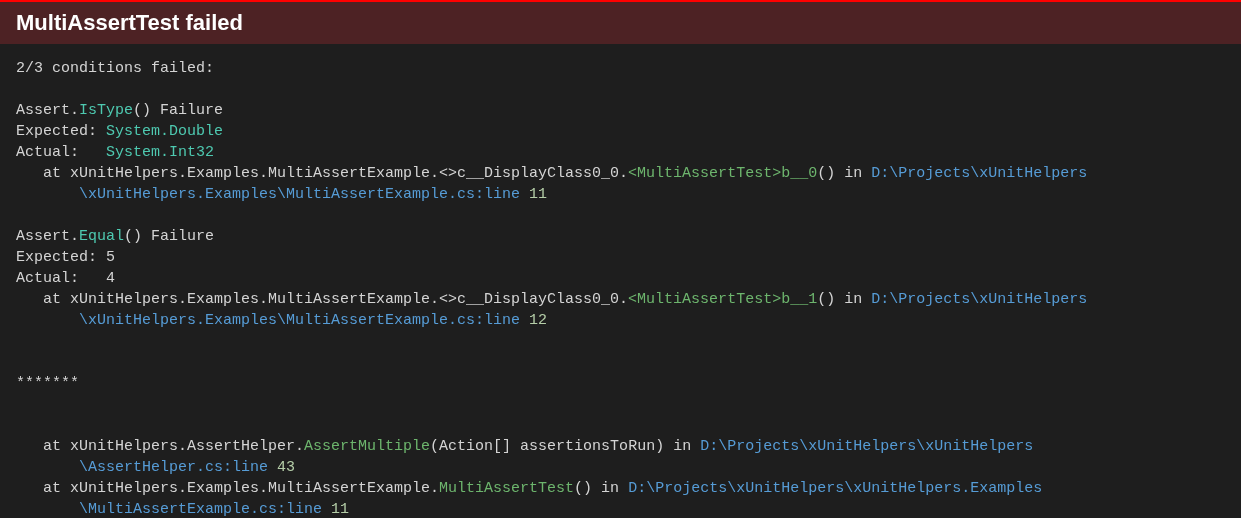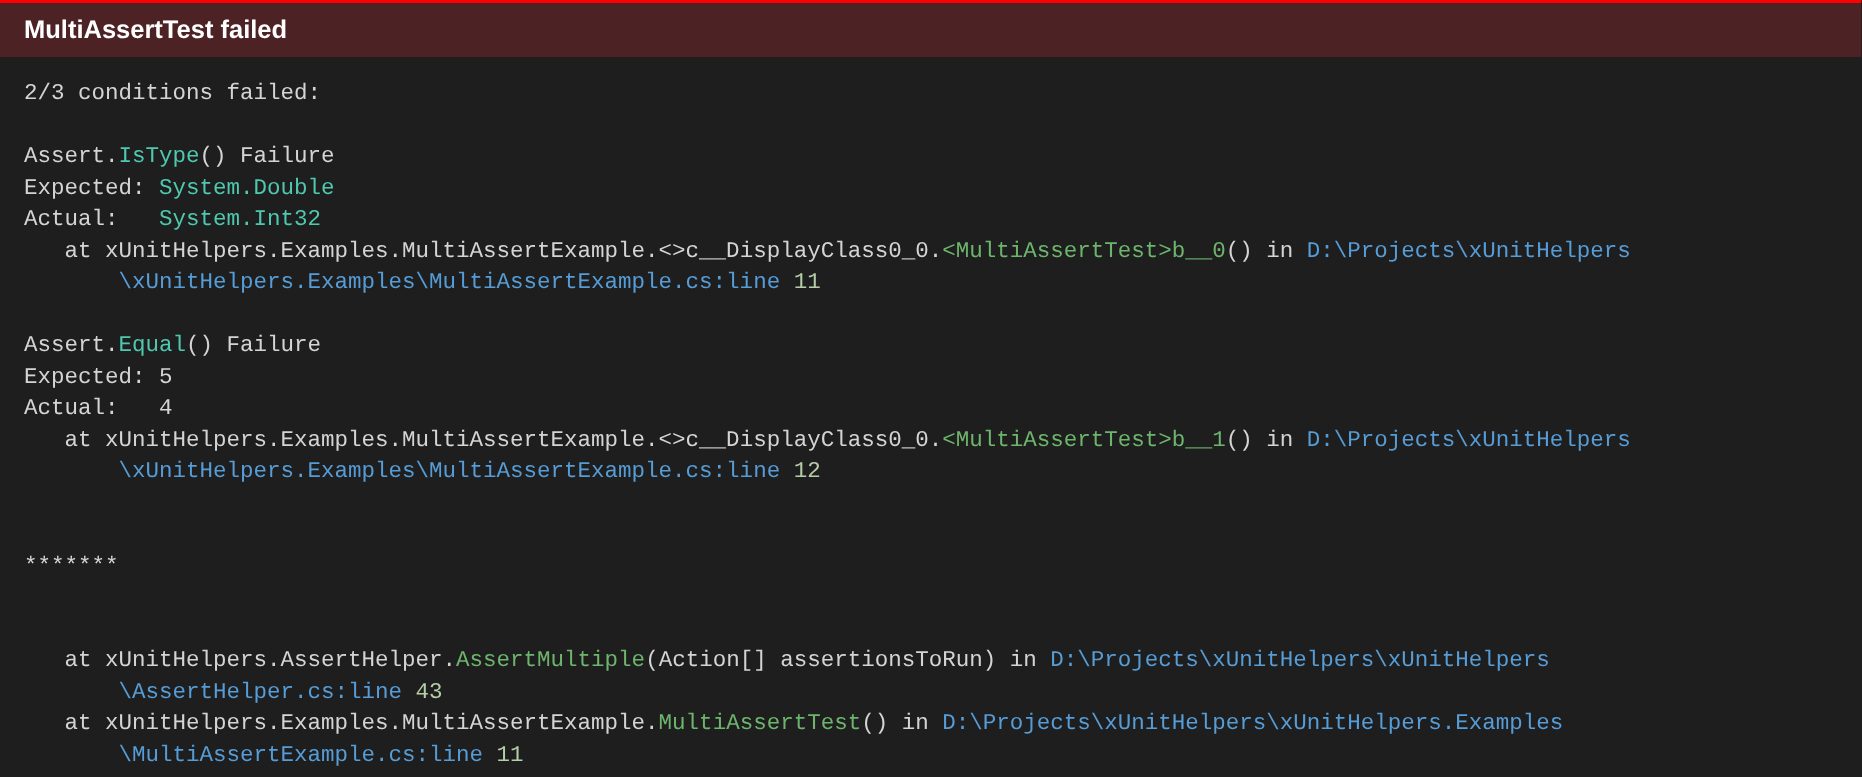--- a/index.html
+++ b/index.html
@@ -14,21 +14,21 @@
   }
   .red-line {
     height: 2px;
     background: #ff0000;
   }
   .header {
     background: #4d2224;
     padding: 8px 16px;
     color: #ffffff;
     font-family: 'Segoe UI', Tahoma, sans-serif;
-    font-size: 17px;
+    font-size: 22px;
     font-weight: 600;
   }
   .body {
     background: #1e1e1e;
     padding: 14px 16px 16px 16px;
     line-height: 1.4;
   }
   pre {
     font-family: Consolas, 'Courier New', monospace;
     font-size: 15px;

